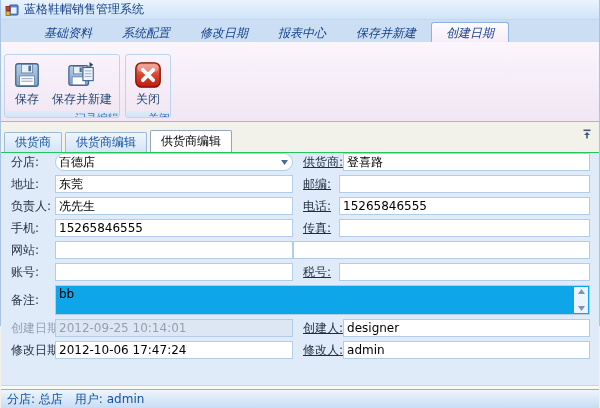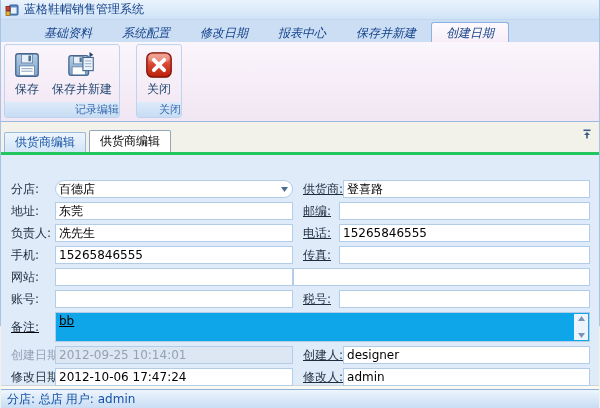--- a/index.html
+++ b/index.html
@@ -21,21 +21,21 @@
   .tabstrip { height:22px; flex:0 0 22px; background:#cbdef4; display:flex;
     align-items:flex-end; padding-left:28px; }
   .rtab { height:20px; line-height:20px; padding:0 14px; color:#15428b; cursor:default;
     border:1px solid transparent; border-bottom:none; border-radius:3px 3px 0 0;font-style:italic; }
   .rtab.active { background:linear-gradient(#fdfafd,#f7edf8); border-color:#8db2e1;
     color:#15428b; }
 
   
   .ribbon { height:80px; flex:0 0 80px; background:linear-gradient(#fbf5fc,#f1e6f3);
     border-bottom:1px solid #9ab8e0; display:flex; align-items:stretch;
-    padding:2px 2px 3px 3px; gap:16px; }
+    padding:12px 2px 3px 3px; gap:5px; }
   .rgroup { border:1px solid #bcd4ee; border-radius:3px; display:flex;
     flex-direction:column; overflow:hidden; }
   .rgroup-body { flex:1; display:flex; align-items:flex-start; padding:2px 3px; gap:2px; }
   .rbtn { display:flex; flex-direction:column; align-items:center; padding:3px 4px 1px;
     min-width:38px; border-radius:3px; cursor:default; }
   .rbtn .lbl { margin-top:1px; color:#274a73; white-space:nowrap; }
   .rgroup-caption { height:15px; line-height:15px; text-align:right; font-size:11px;
     color:#3a6db0; background:linear-gradient(#ddebfa,#c7dcf3); }
 
   
@@ -43,23 +43,23 @@
     display:flex; align-items:flex-end; padding-left:3px; gap:3px; }
   .dtab { height:20px; line-height:19px; padding:0 10px; color:#1553a5;
     background:linear-gradient(#eef5fd,#d3e5f8); border:1px solid #9db9d9;
     border-bottom:none; border-radius:2px 2px 0 0; cursor:default; }
   .dtab.active { background:#fff; color:#000; height:22px; line-height:21px;
     border-color:#93a7b8; position:relative; z-index:2; }
   .pin { position:absolute; right:7px; top:6px; cursor:default; }
 
   
   .panel { height:233px; flex:0 0 233px; background:#e0ebfa;
-    border-top:3px solid #22c55e; padding-top:25px; position:relative; z-index:1; }
+    border-top:1px solid #22c55e; padding-top:0; position:relative; z-index:1; }
   .frow { display:flex; align-items:center; height:18px; margin-bottom:4px; }
-  .frow.tall { height:30px;text-decoration:underline; }
+  .frow.tall { height:30px; }
   .lbl-l { width:54px; padding-left:10px; flex:0 0 54px; color:#1f2d3d; white-space:nowrap; }
   .lbl-r { min-width:46px; padding-left:10px; color:#1f2d3d; white-space:nowrap; flex-shrink:0;text-decoration:underline; }
   .fld { height:18px; border:1px solid #b3cce9; background:#fff; color:#000;
     font-family:inherit; font-size:12px; padding:0 3px; outline:none; }
   .f-l { width:238px; flex:0 0 238px; }
   .f-r { flex:1 1 auto; min-width:0; margin-right:9px; }
   .combo { position:relative; padding:0;border-radius:9px; }
   .combo input { width:100%; height:16px; border:none; outline:none; padding:0 16px 0 3px;
     font-family:inherit; font-size:12px; background:transparent; }
   .combo-arrow { position:absolute; right:4px; top:6px; line-height:0; }
@@ -69,21 +69,21 @@
     background:#eef4fb; display:flex; flex-direction:column; justify-content:space-between;
     align-items:center; padding:2px 0; }
   .disabled-lbl { color:#94a1b3 !important; }
   .fld.disabled { background:#dde7f3; color:#94a1b3; }
   .gap-top { margin-top:2px; }
 
   
   .prestatus { height:4px; flex:0 0 4px; background:#faf9f2; border-top:1px solid #cfd5dc; }
   .statusbar { height:19px; flex:0 0 19px; border-top:1px solid #8fb0d8;
     background:linear-gradient(#eef5fe,#c8ddf4); display:flex; align-items:center;
-    gap:3px; padding-left:6px; color:#1553a5; }
+    gap:12px; padding-left:6px; color:#1553a5; }
 </style>
 </head>
 <body>
 
 <div class="window">
 
   <div class="titlebar">
     <span style="line-height:0;">
       <svg width="14" height="14" viewBox="0 0 14 14">
         <rect x="4.5" y="2" width="8.5" height="10" rx="1" fill="#5d8cc9" stroke="#2f5c99" stroke-width="1"></rect>
@@ -170,20 +170,21 @@
             </svg>
           </span>
           <span class="lbl">关闭</span>
         </div>
       </div>
       <div class="rgroup-caption">关闭</div>
     </div>
   </div>
 
   <div class="docarea">
+    <div class="dtab">供货商</div>
     <div class="dtab">供货商编辑</div>
     <div class="dtab active">供货商编辑</div>
     <span class="pin">
       <svg width="10" height="10" viewBox="0 0 10 10">
         <rect x="1.5" y="0.5" width="7" height="1.6" fill="#3b5a82"></rect>
         <path d="M5 3 L8 6 L2 6 Z" fill="#3b5a82"></path>
         <rect x="4.2" y="6" width="1.6" height="3.5" fill="#3b5a82"></rect>
       </svg>
     </span>
   </div>

